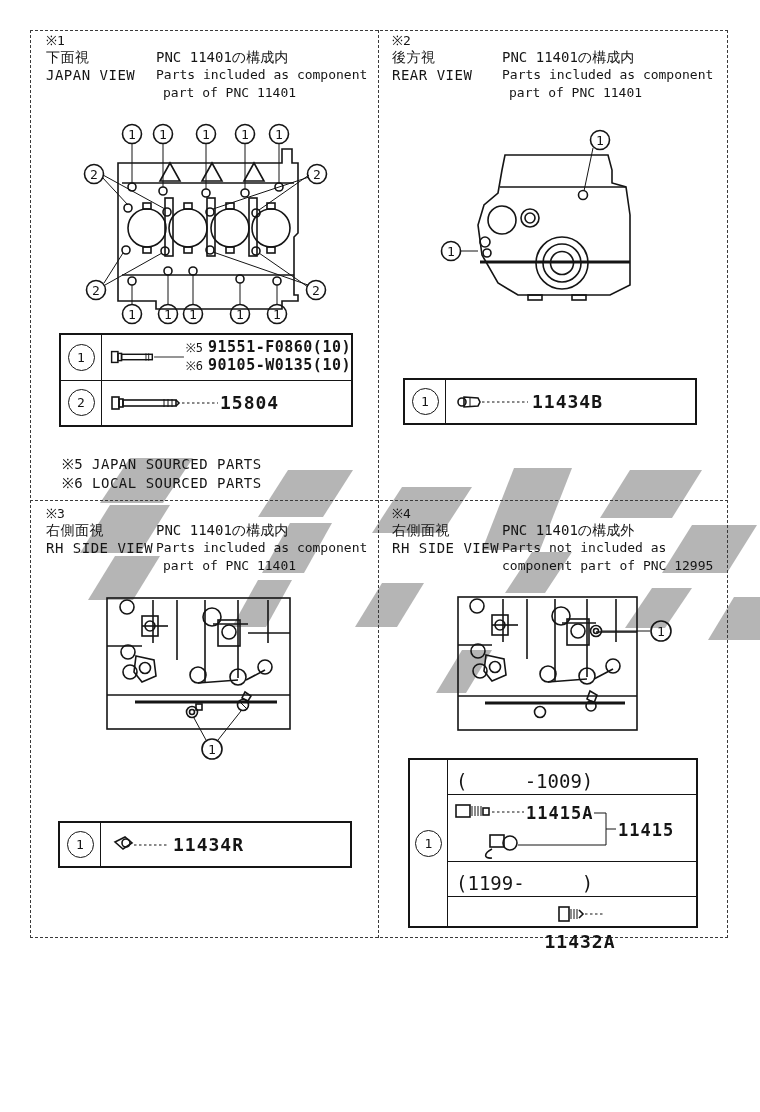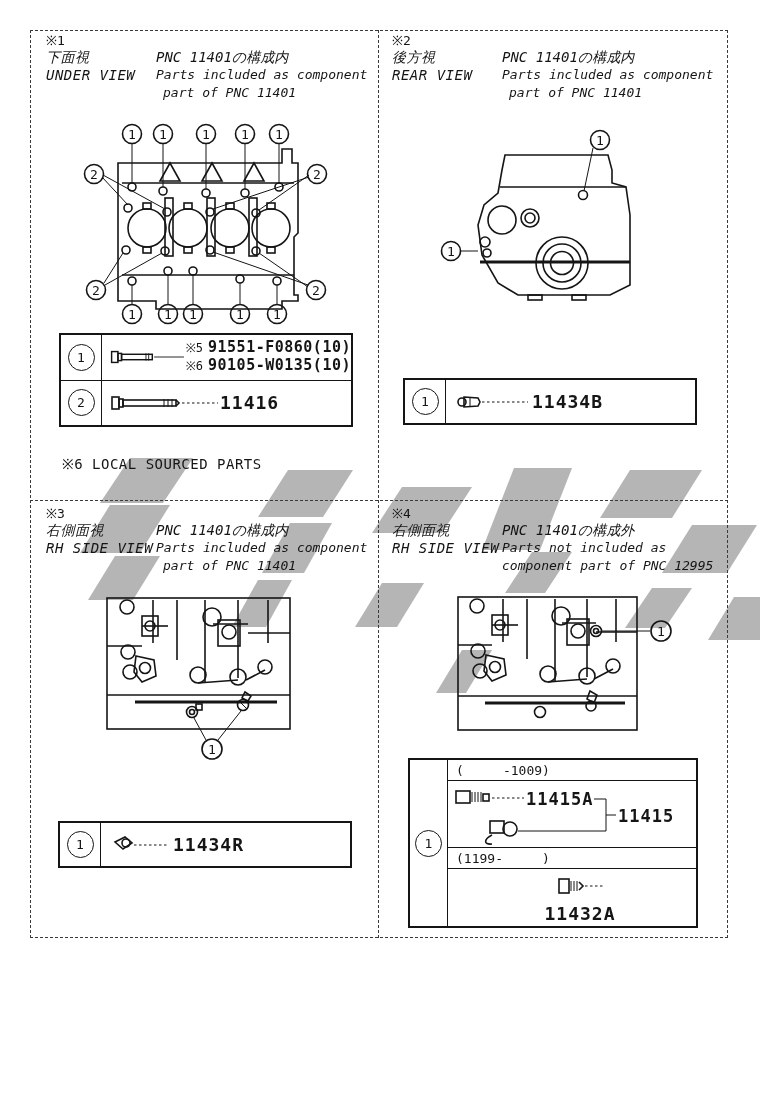--- a/index.html
+++ b/index.html
@@ -10,41 +10,41 @@
   }
   .abs { position:absolute; }
   
   #frame   { position:absolute; left:30px; top:30px; width:696px; height:906px; border:1.5px dashed #3a3a3a; }
   #vdivider{ position:absolute; left:378px; top:30px; width:0; height:908px; border-left:1.5px dashed #3a3a3a; }
   #hdivider{ position:absolute; left:30px; top:500px; width:698px; height:0; border-top:1.5px dashed #3a3a3a; }
   
   .panel { position:absolute; }
   .hdr { position:absolute; }
   .hdr-marker { font-size:13px; line-height:15px; }
-  .hdr-row { display:flex;font-style:italic; }
+  .hdr-row { display:flex; }
   .hdr-col1 { width:110px; font-size:14px; line-height:18px; letter-spacing:0.5px; }
   .hdr-col2 { font-size:13px; line-height:18px; }
   .ind { padding-left:7px; }
   .jp { font-size:14px; }
   
   .ptable { position:absolute; border:2px solid #151515; background:transparent; display:flex; flex-direction:column; box-sizing:border-box; }
   .prow  { display:flex; flex:1; min-height:0; }
   .prow + .prow { border-top:1.5px solid #151515; }
   .ccell { width:40px; border-right:1.5px solid #151515; display:flex; align-items:center; justify-content:center; flex:none; }
   .vcell { flex:1; display:flex; align-items:center; padding-left:6px; min-width:0; }
   .badge { width:25px; height:25px; border:1.7px solid #151515; border-radius:50%;
            display:flex; align-items:center; justify-content:center; font-size:13px; background:#fff; }
   .num    { font-weight:bold; font-size:18px; letter-spacing:1px; white-space:pre; }
   .num-sm { font-weight:bold; font-size:15px; letter-spacing:0.5px; white-space:pre; }
   .prefix { font-size:12px; margin-right:5px; }
   .twoline { line-height:17px; display:flex; flex-direction:column; justify-content:center; }
   .twoline > div { display:flex; align-items:baseline; }
   .pre { white-space:pre; }
   .notes { font-size:14px; line-height:19px; letter-spacing:0.5px; }
-  .subrow-label { font-size:13px; padding:3px 0 2px 8px; border-bottom:1.5px solid #151515; }
+  .subrow-label { font-size:19px; padding:10px 0 2px 8px; border-bottom:1.5px solid #151515; }
   .subrow-draw  { border-bottom:1.5px solid #151515; display:flex; align-items:flex-end; }
   .subcol { flex:1; display:flex; flex-direction:column; min-width:0; }
   #docnum { position:absolute; left:620px; top:1082px; width:124px; text-align:right; font-size:15px; letter-spacing:0.5px;margin-top:32px; }
   
   svg { display:block; }
   svg .ln   { stroke:#151515; stroke-width:1.6; fill:none; }
   svg .thk  { stroke:#151515; stroke-width:3; fill:none; }
   svg .thin { stroke:#151515; stroke-width:1; fill:none; }
   svg .dot  { stroke:#151515; stroke-width:1.2; fill:none; stroke-dasharray:2.5,2.5; }
   svg text  { font-family:"DejaVu Sans Mono","Liberation Mono",monospace; fill:#151515; }
@@ -81,21 +81,21 @@
   <div id="frame"></div>
   <div id="vdivider"></div>
   <div id="hdivider"></div>
 
   <div class="panel" style="left:30px; top:30px; width:348px; height:470px;">
     <div class="hdr" style="left:16px; top:3px;">
       <div class="hdr-marker">※1</div>
       <div class="hdr-row">
         <div class="hdr-col1">
           <div class="jp">下面視</div>
-          <div>UNDER VIEW</div>
+          <div>JAPAN VIEW</div>
         </div>
         <div class="hdr-col2">
           <div class="jp">PNC 11401の構成内</div>
           <div>Parts included as component</div>
           <div class="ind">part of PNC 11401</div>
         </div>
       </div>
     </div>
 
     <svg class="abs" style="left:30px; top:83px;" width="300" height="225" viewBox="0 0 300 225">
@@ -239,26 +239,27 @@
           <svg width="112" height="34" viewBox="0 0 112 34">
             <rect class="ln" x="4" y="11" width="7" height="12"></rect>
               <rect class="ln" x="11" y="13" width="4" height="8"></rect>
             <rect class="ln" x="15" y="14" width="53" height="6"></rect>
             <line class="thin" x1="56" y1="13" x2="56" y2="21"></line>
               <line class="thin" x1="60" y1="13" x2="60" y2="21"></line>
             <line class="thin" x1="64" y1="13" x2="64" y2="21"></line>
               <path class="ln" d="M68,14 L71,17 L68,20"></path>
             <line class="dot" x1="74" y1="17" x2="110" y2="17"></line>
           </svg>
-          <span class="num">11416</span>
+          <span class="num">15804</span>
         </div>
       </div>
     </div>
 
     <div class="abs notes" style="left:32px; top:425px;">
+      <div>※5 JAPAN SOURCED PARTS</div>
       <div>※6 LOCAL SOURCED PARTS</div>
     </div>
   </div>
 
   <div class="panel" style="left:378px; top:30px; width:350px; height:470px;">
     <div class="hdr" style="left:14px; top:3px;">
       <div class="hdr-marker">※2</div>
       <div class="hdr-row">
         <div class="hdr-col1">
           <div class="jp">後方視</div>

